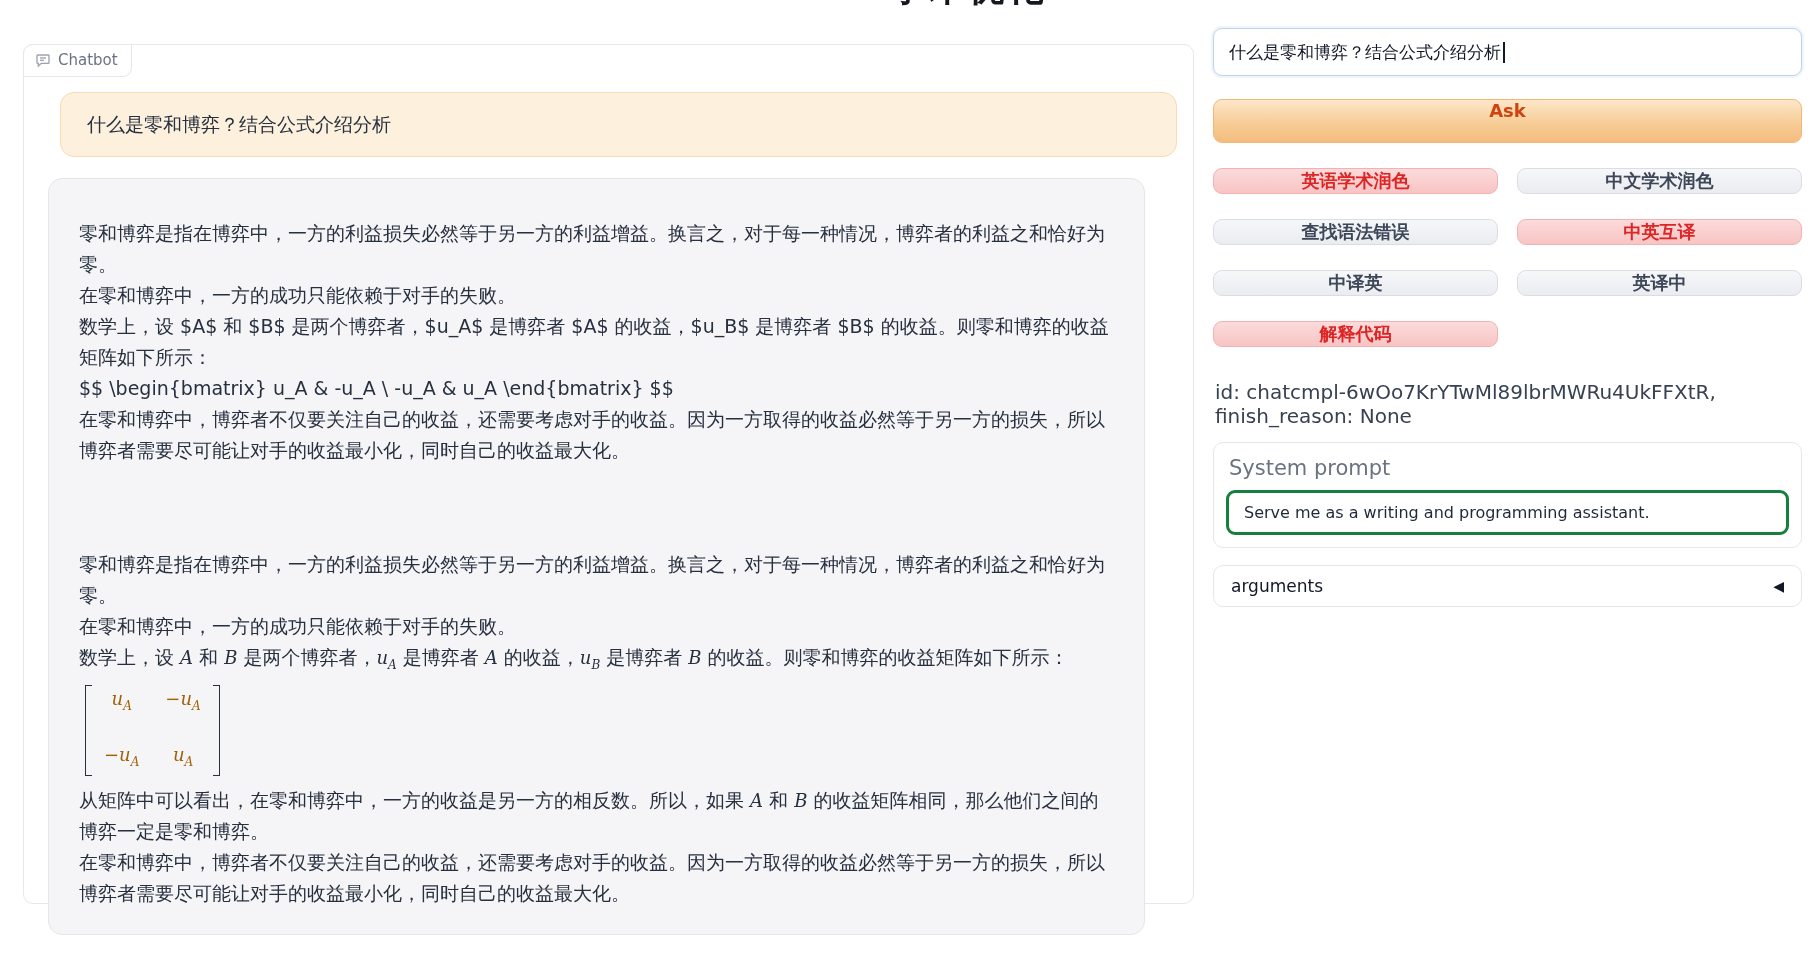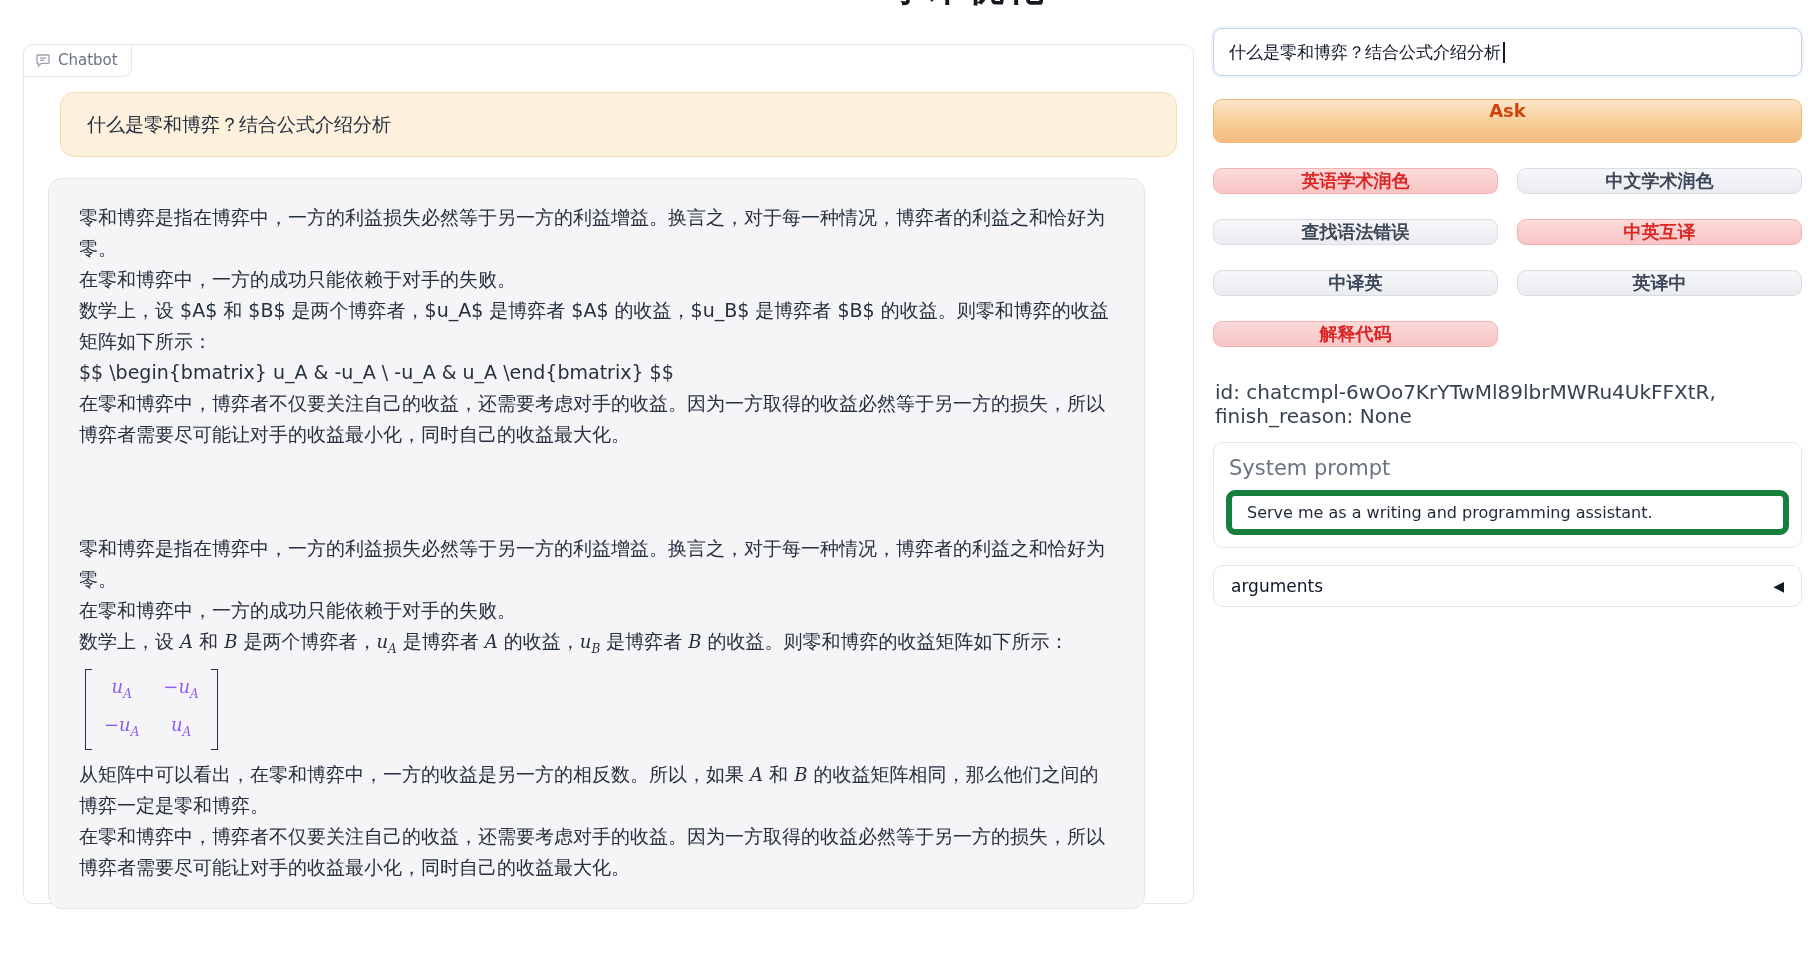--- a/index.html
+++ b/index.html
@@ -28,39 +28,39 @@
     color:#6b7280; font-size:15px;
   }
   .chat-label svg { display:block; }
 
   .bubble { border-radius:14px; font-size:19px; line-height:31px; }
   .user-bubble {
     margin:47px 16px 0 36px; padding:16px 26px;
     background:#fdf0dd; border:1px solid #f6dcb2; color:#27303f;
   }
   .bot-bubble {
-    margin:21px 48px 0 24px; padding:23px 30px 25px 30px;
+    margin:21px 48px 0 24px; padding:39px 30px 25px 30px;
     background:#f5f5f7; border:1px solid #e6e6ea; color:#27303f;
   }
   .bot-bubble p { margin:0; word-break:break-word; }
   .msg-gap { height:83px; }
 
   .mi { font-family:"DejaVu Serif","Liberation Serif",serif; font-style:italic; font-size:18px; }
   .mi sub, sub.ms { font-family:"DejaVu Serif","Liberation Serif",serif; font-style:italic; font-size:12px; }
   sub.ms { font-style:italic; }
 
   .matrix { display:inline-flex; align-items:stretch; margin:4px 0 2px 6px; }
   .matrix .br { width:7px; border:1.6px solid #27303f; }
   .matrix .br.left  { border-right:none; }
   .matrix .br.right { border-left:none; }
   .matrix .cells {
     display:grid; grid-template-columns:auto auto;
     column-gap:24px; row-gap:0px; padding:2px 12px;
     font-family:"DejaVu Serif","Liberation Serif",serif;
-    font-size:18px; line-height:32px; color:#8b5cf6;
+    font-size:18px; line-height:24px; color:#a16207;gap:26px;
   }
   .matrix .cell { text-align:center; font-style:italic; }
 
   
   .right-col { position:absolute; left:1213px; top:28px; width:589px; display:flex; flex-direction:column; }
 
   .q-input {
     height:48px; background:#fff; border:1px solid #c3d2ec; border-radius:9px;
     box-shadow:0 0 0 2px rgba(191,214,245,.25);
     display:flex; align-items:center; padding:0 15px;
@@ -94,21 +94,21 @@
   }
 
   .status-line { margin-top:33px; font-size:20px; color:#374151; padding-left:2px; }
 
   .sys-group {
     margin-top:14px; border:1px solid #e5e7eb; border-radius:10px;
     background:#fff; padding:13px 12px 12px 12px;
   }
   .sys-label { color:#6b7280; font-size:21px; margin:0 0 10px 3px; }
   .sys-input {
-    height:45px; border:6px solid #15803d; border-radius:9px; background:#fff;
+    height:45px; border:3px solid #15803d; border-radius:9px; background:#fff;
     display:flex; align-items:center; padding:0 15px;
     font-size:16px; color:#1f2937; cursor:text;
   }
 
   .accordion {
     margin-top:17px; height:42px; border:1px solid #e5e7eb; border-radius:10px;
     display:flex; align-items:center; justify-content:space-between;
     padding:0 17px; font-size:17px; color:#111827; cursor:pointer; background:#fff;
   }
   .accordion .tri { font-size:14px; color:#111827; }

